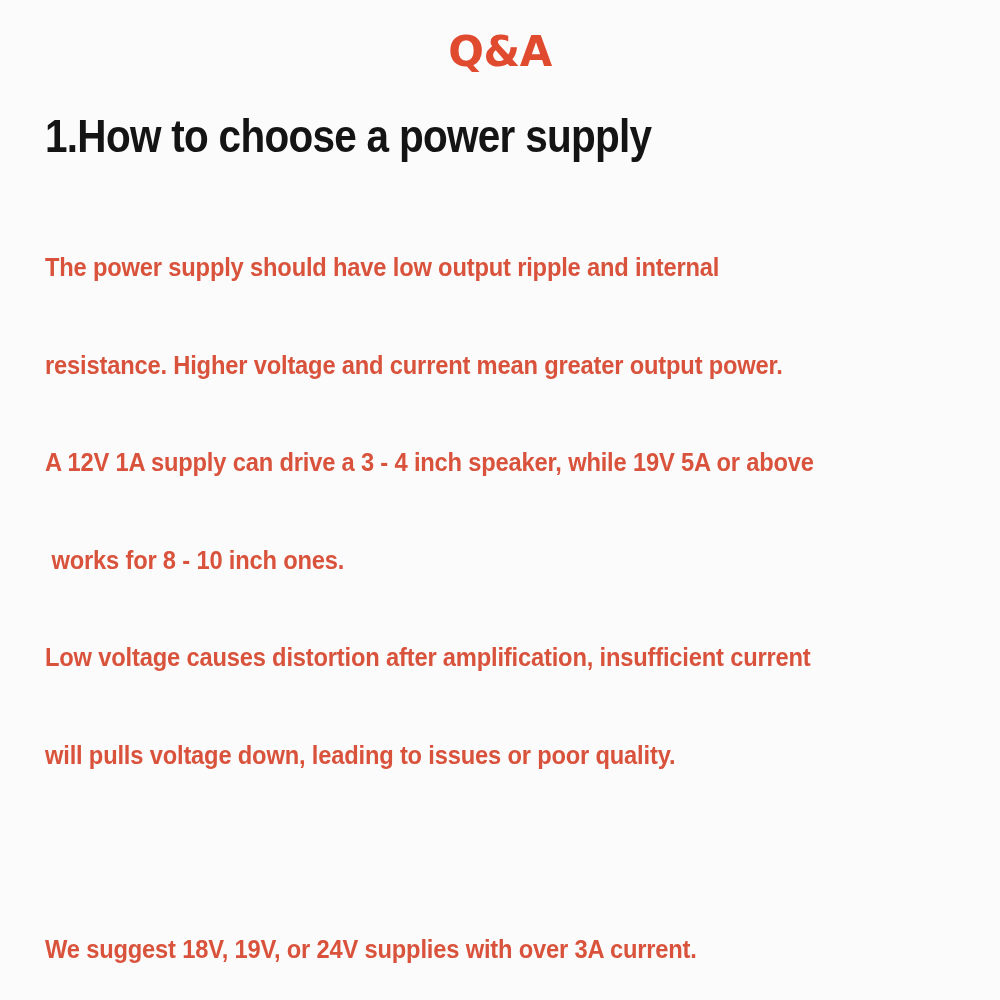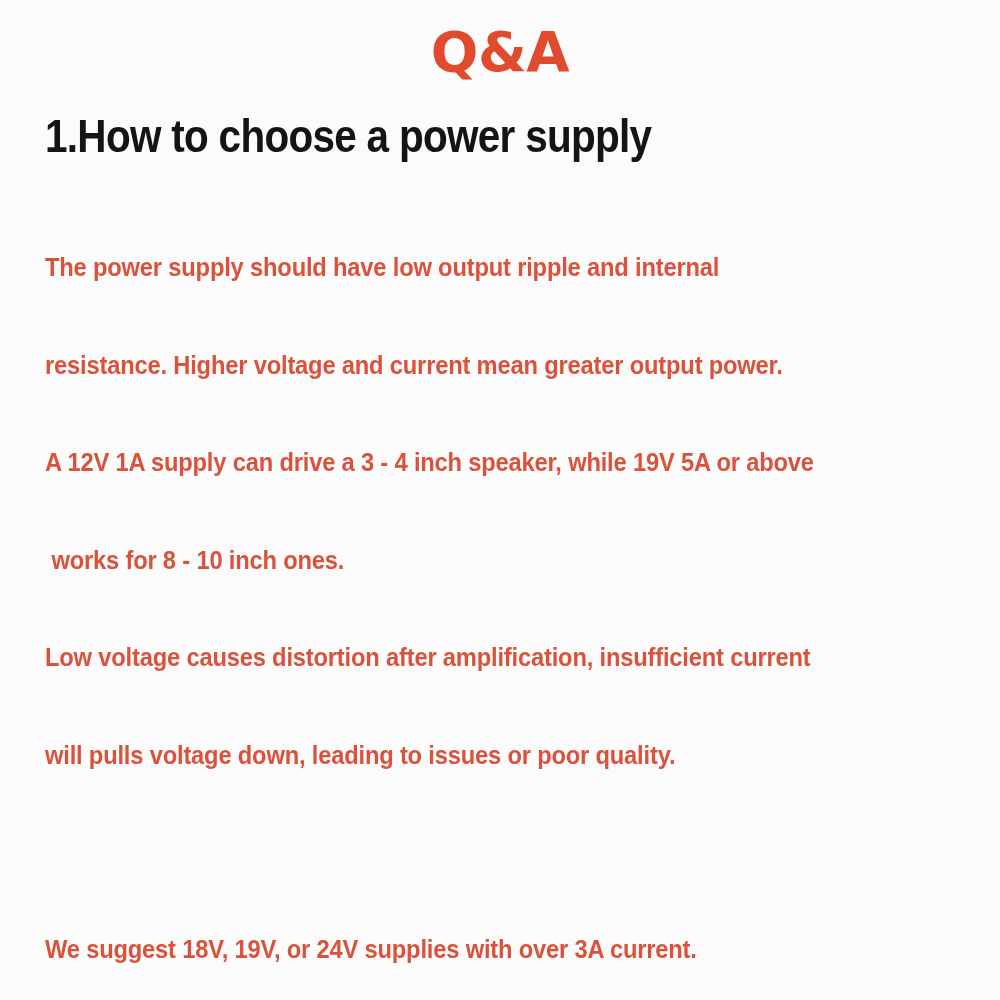--- a/index.html
+++ b/index.html
@@ -25,21 +25,21 @@
   
   .qa-title {
     position: absolute;
     top: 28px;
     left: 0;
     width: 1000px;
     text-align: center;
     color: #e04a2f;
     font-family: "DejaVu Sans", sans-serif;
     font-weight: bold;
-    font-size: 56px;
+    font-size: 42px;
     line-height: 48px;
     letter-spacing: -0.5px;
   }
 
   
   .content {
     position: absolute;
     top: 108px;
     left: 45px;
     width: 930px;

